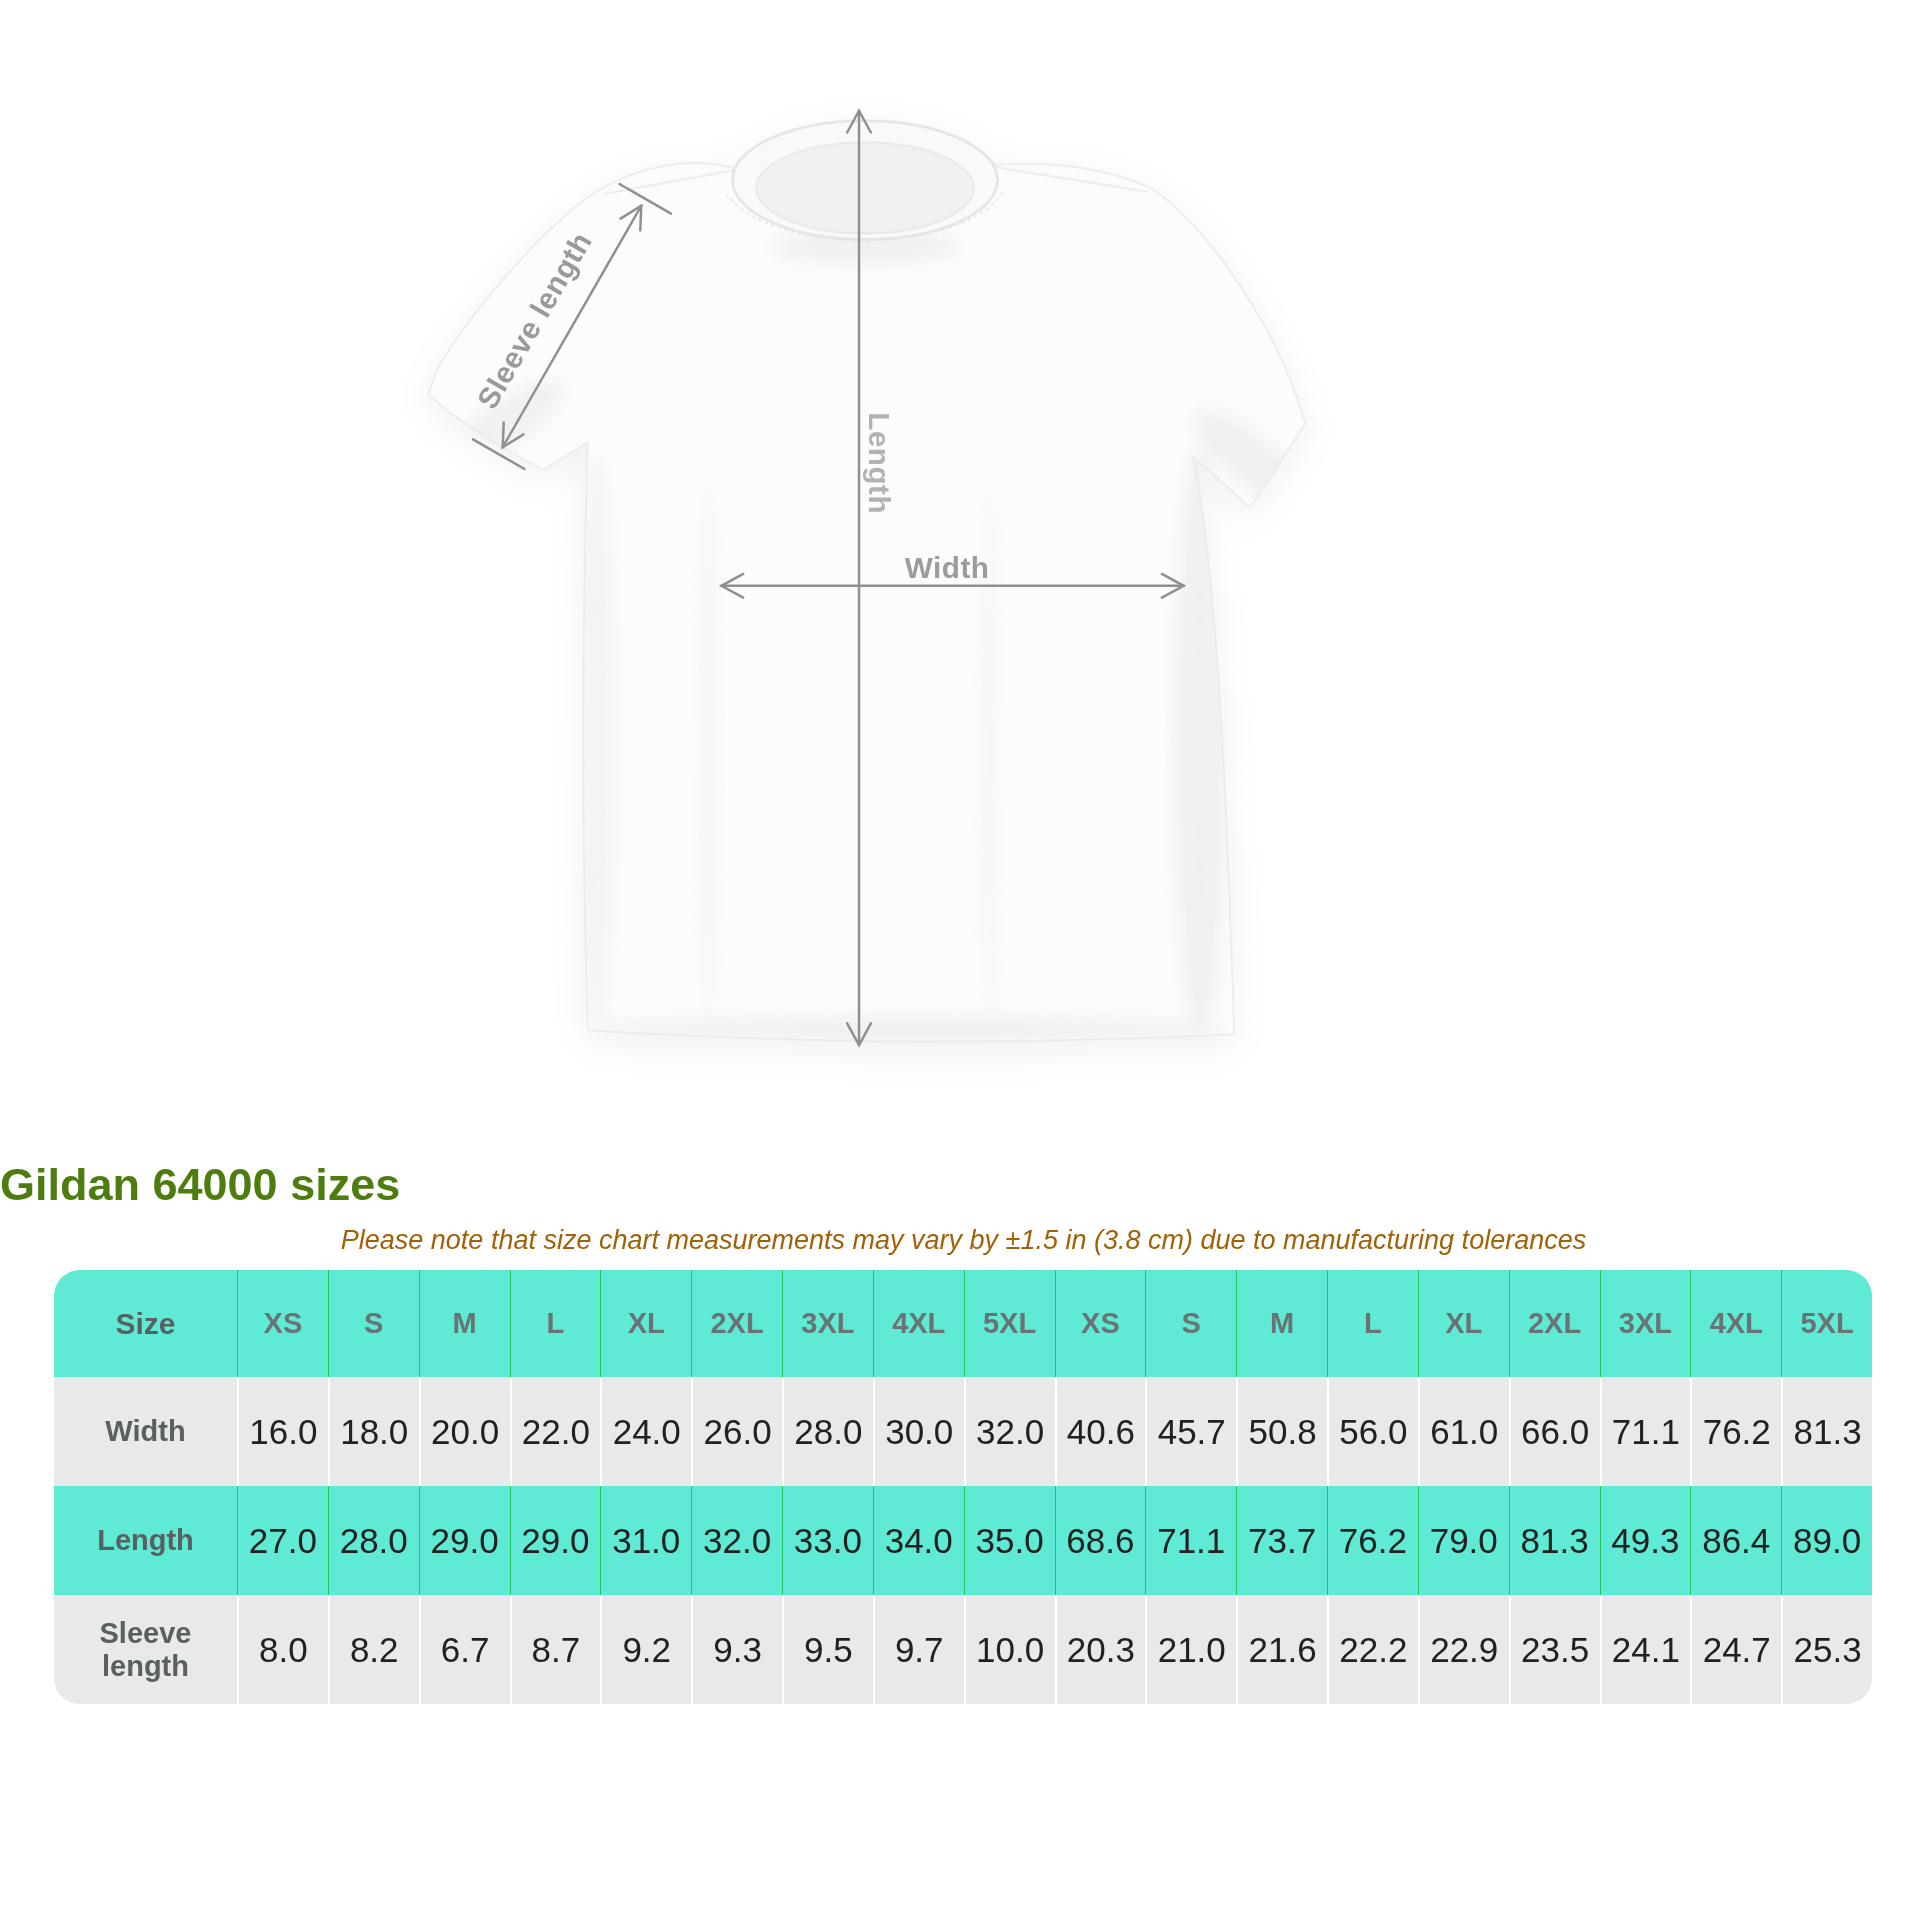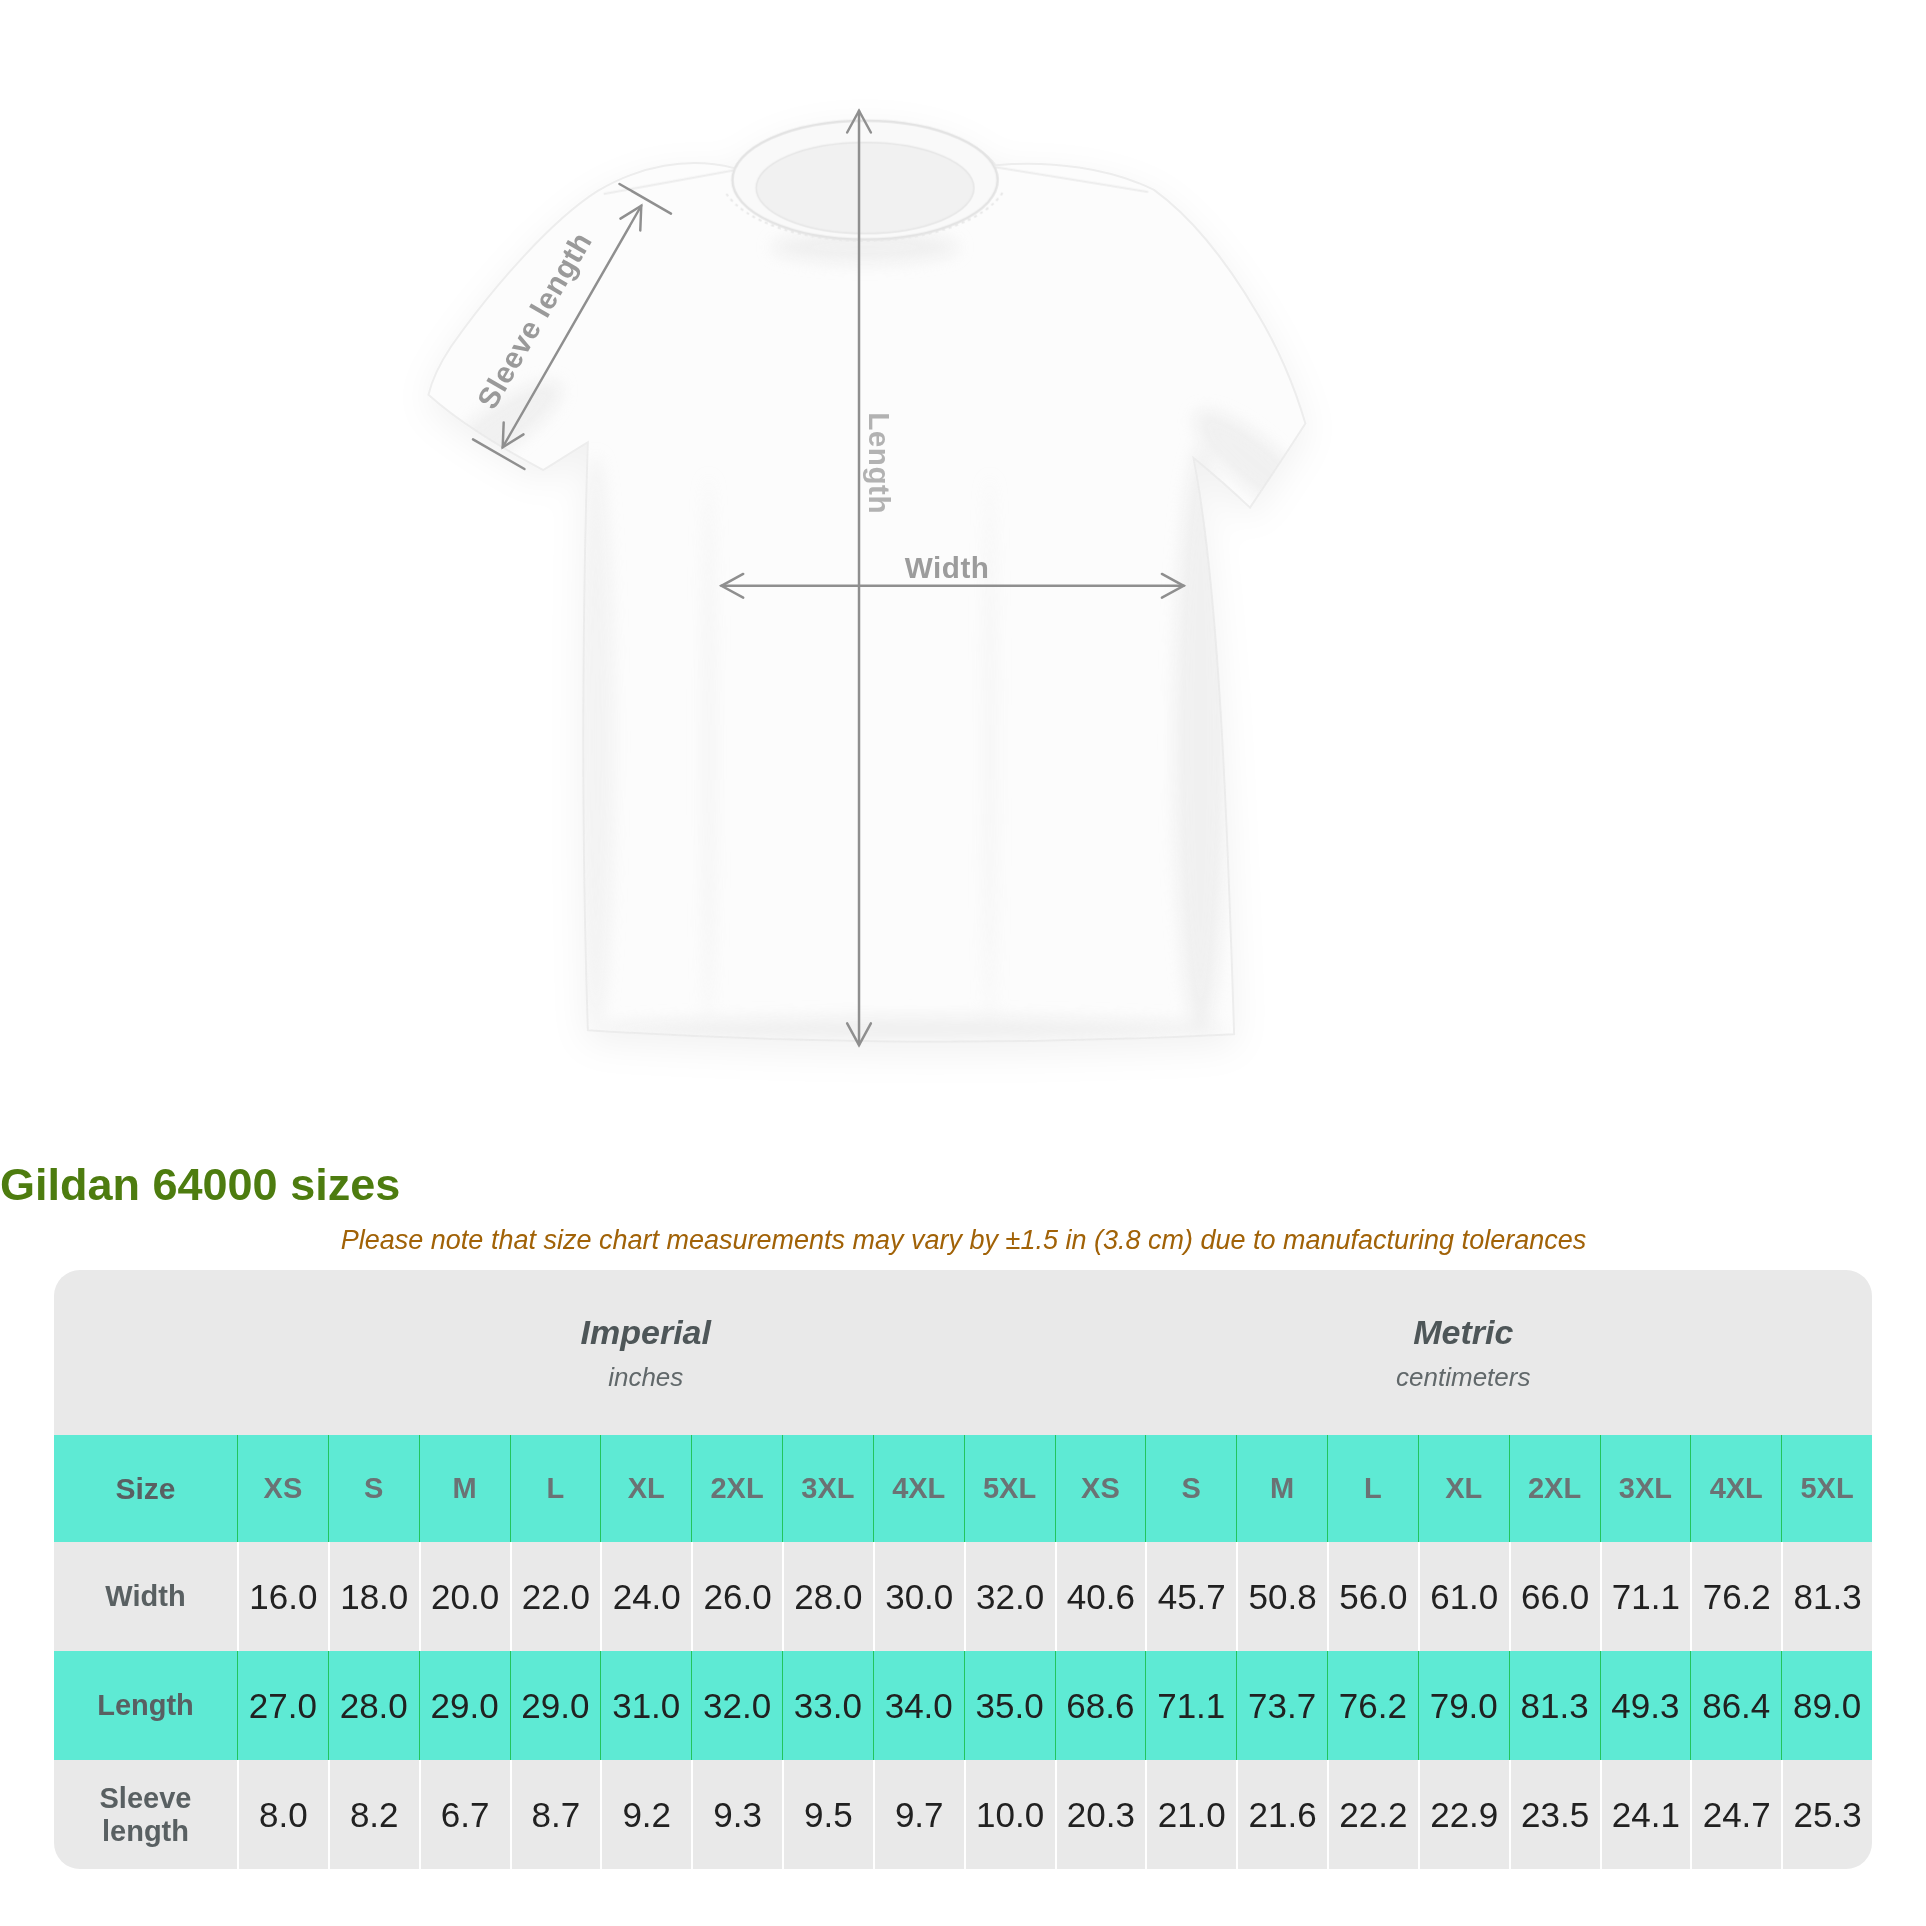--- a/index.html
+++ b/index.html
@@ -141,30 +141,20 @@
       <text x="878" y="468" transform="rotate(90 878 468)" text-anchor="middle" fill="#b2b2b2">Length</text>
       <text x="957" y="584" text-anchor="middle" fill="#9c9c9c">Width</text>
     </svg>
   </div>
 
   <h1 class="title">Gildan 64000 sizes</h1>
   <p class="subtitle">Please note that size chart measurements may vary by ±1.5 in (3.8 cm) due to manufacturing tolerances</p>
 
   <div class="size-table">
 
-    <div class="band">
-      <div class="unit-group unit-imperial">
-        <div class="unit-name">Imperial</div>
-        <div class="unit-sub">inches</div>
-      </div>
-      <div class="unit-group unit-metric">
-        <div class="unit-name">Metric</div>
-        <div class="unit-sub">centimeters</div>
-      </div>
-    </div>
 
     <div class="trow white size-row">
       <div class="cell size-label-cell">Size</div>
 
     <div class="cell size-cell">XS</div>
         <div class="cell size-cell">S</div>
         <div class="cell size-cell">M</div>
         <div class="cell size-cell">L</div>
         <div class="cell size-cell">XL</div>
         <div class="cell size-cell">2XL</div>

